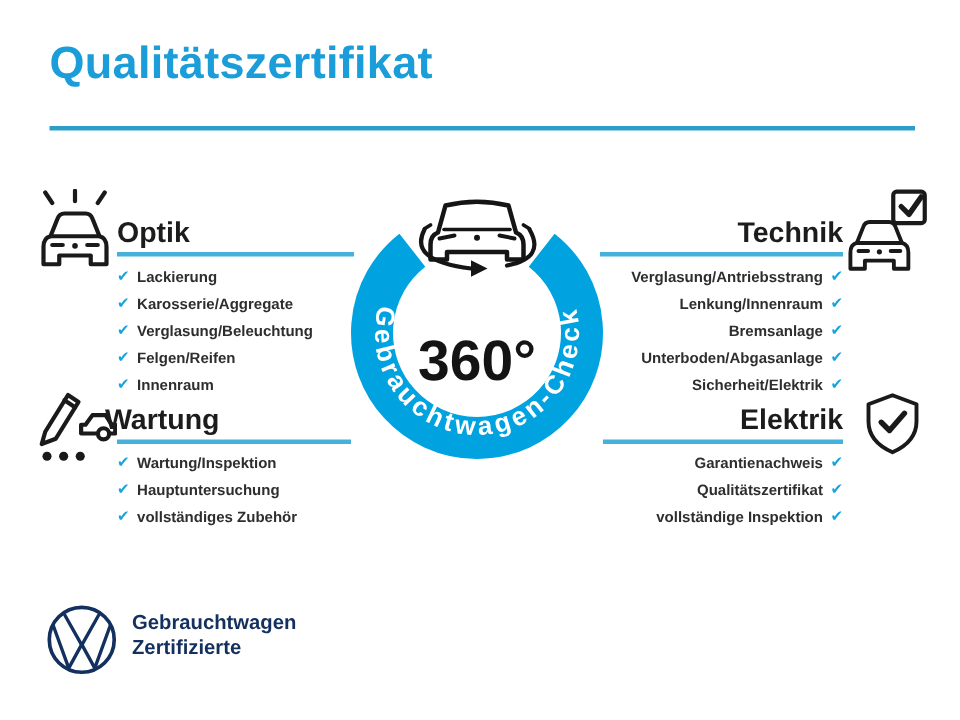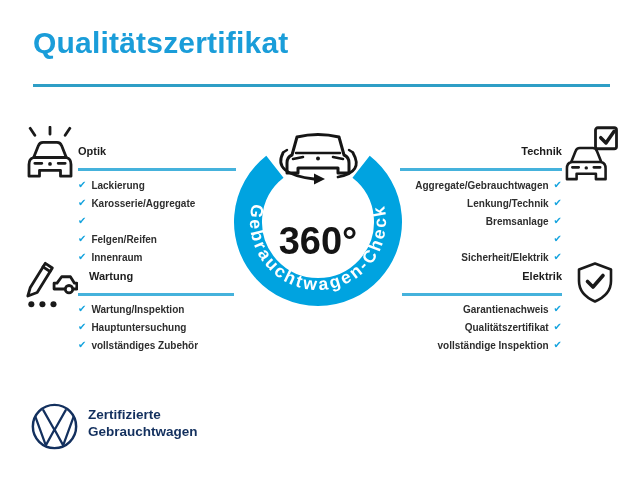--- a/index.html
+++ b/index.html
@@ -5,21 +5,21 @@
   html,body{margin:0;padding:0;background:#fff;}
   #canvas{position:relative;width:640px;height:480px;background:#fff;overflow:hidden;
           font-family:"Liberation Sans",sans-serif;}
 
   
   .page-title{position:absolute;left:33px;top:26px;font-size:30px;font-weight:bold;
               color:#1a9dd9;letter-spacing:.2px;}
   .title-rule{position:absolute;left:33px;top:84px;width:577px;height:3px;background:#2e9ec6;}
 
   
-  .sec-head{position:absolute;font-size:11px;font-weight:bold;color:#1c1c1c;}
+  .sec-head{position:absolute;font-size:19px;font-weight:bold;color:#1c1c1c;}
   .sec-head.right{}
   .sec-rule{position:absolute;height:2.5px;background:#45b2dc;}
 
   
   .list{position:absolute;}
   .row{display:flex;align-items:center;height:18px;gap:5px;font-size:10px;
        font-weight:600;color:#2e2e2e;white-space:nowrap;}
   .list.rightal .row{justify-content:flex-end;}
   .chk{color:#14a3de;font-size:10px;font-weight:bold;
        font-family:"DejaVu Sans",sans-serif;line-height:1;}
@@ -87,20 +87,21 @@
     <div class="row">
         <span class="chk">✔</span>
         <span>Lackierung</span>
       </div>
     <div class="row">
         <span class="chk">✔</span>
         <span>Karosserie/Aggregate</span>
       </div>
     <div class="row">
         <span class="chk">✔</span>
+        <span>Verglasung/Beleuchtung</span>
       </div>
     <div class="row">
         <span class="chk">✔</span>
         <span>Felgen/Reifen</span>
       </div>
     <div class="row">
         <span class="chk">✔</span>
         <span>Innenraum</span>
       </div>
   </div>
@@ -112,50 +113,51 @@
       <path d="M11 32 L17 32 M31 32 L37 32"></path>
       <circle cx="24" cy="32.5" r="1.6" fill="#1a1a1a" stroke="none"></circle>
     </g>
     <rect x="27" y="1.5" width="18" height="18" rx="2" fill="#ffffff"></rect>
     <path d="M31.5 10 L36 14.5 L43 4.5" stroke-width="3"></path>
   </svg>
   <div class="sec-head right" style="right:78px;top:145px">Technik</div>
   <div class="sec-rule" style="left:400px;top:168px;width:162px"></div>
   <div class="list rightal" style="right:78px;top:176px;width:220px">
     <div class="row">
-        <span>Aggregate/Gebrauchtwagen</span>
-        <span class="chk">✔</span>
-      </div>
-    <div class="row">
-        <span>Lenkung/Technik</span>
+        <span>Verglasung/Antriebsstrang</span>
+        <span class="chk">✔</span>
+      </div>
+    <div class="row">
+        <span>Lenkung/Innenraum</span>
         <span class="chk">✔</span>
       </div>
     <div class="row">
         <span>Bremsanlage</span>
         <span class="chk">✔</span>
       </div>
     <div class="row">
+        <span>Unterboden/Abgasanlage</span>
         <span class="chk">✔</span>
       </div>
     <div class="row">
         <span>Sicherheit/Elektrik</span>
         <span class="chk">✔</span>
       </div>
   </div>
 
   <svg class="icon" style="left:22px;top:254px" width="56" height="56" viewBox="0 0 48 48" fill="none" stroke="#1a1a1a" stroke-width="2.4" stroke-linecap="round" stroke-linejoin="round">
     <path d="M7 29 L20 8 L26 12 L13 33 L5 36 Z"></path>
     <path d="M18 11 L24 15"></path>
     <path d="M27.5 30 L27.5 25 L30 25 L34 19.5 L41.5 19.5 L45 25 L47 25 L47 30 L44.5 30 M27.5 30 L36 30"></path>
     <circle cx="40.3" cy="30.2" r="3.2"></circle>
     <circle cx="8" cy="43" r="2.6" fill="#1a1a1a" stroke="none"></circle>
     <circle cx="17.5" cy="43" r="2.6" fill="#1a1a1a" stroke="none"></circle>
     <circle cx="27" cy="43" r="2.6" fill="#1a1a1a" stroke="none"></circle>
   </svg>
-  <div class="sec-head" style="left:89px;top:270px">Wartung</div>
+  <div class="sec-head" style="left:70px;top:270px">Wartung</div>
   <div class="sec-rule" style="left:78px;top:293px;width:156px"></div>
   <div class="list" style="left:78px;top:300px">
     <div class="row">
         <span class="chk">✔</span>
         <span>Wartung/Inspektion</span>
       </div>
     <div class="row">
         <span class="chk">✔</span>
         <span>Hauptuntersuchung</span>
       </div>
@@ -185,17 +187,17 @@
         <span class="chk">✔</span>
       </div>
   </div>
 
   <svg class="icon" style="left:30px;top:402px" width="49" height="49" viewBox="0 0 48 48" fill="none" stroke="#13305e" stroke-linecap="round" stroke-linejoin="round">
     <circle cx="24" cy="24" r="21.2" stroke-width="2.4"></circle>
     <path d="M13 8 L24 27.5 L35 8" stroke-width="2.2"></path>
     <path d="M5.5 15 L15.5 42.5 L24 27 L32.5 42.5 L42.5 15" stroke-width="2.2"></path>
   </svg>
   <div class="brand-text">
+    <div>Gebrauchtwagen</div>
     <div>Zertifizierte</div>
-    <div>Gebrauchtwagen</div>
   </div>
 
 </div>
 
 </body></html>

